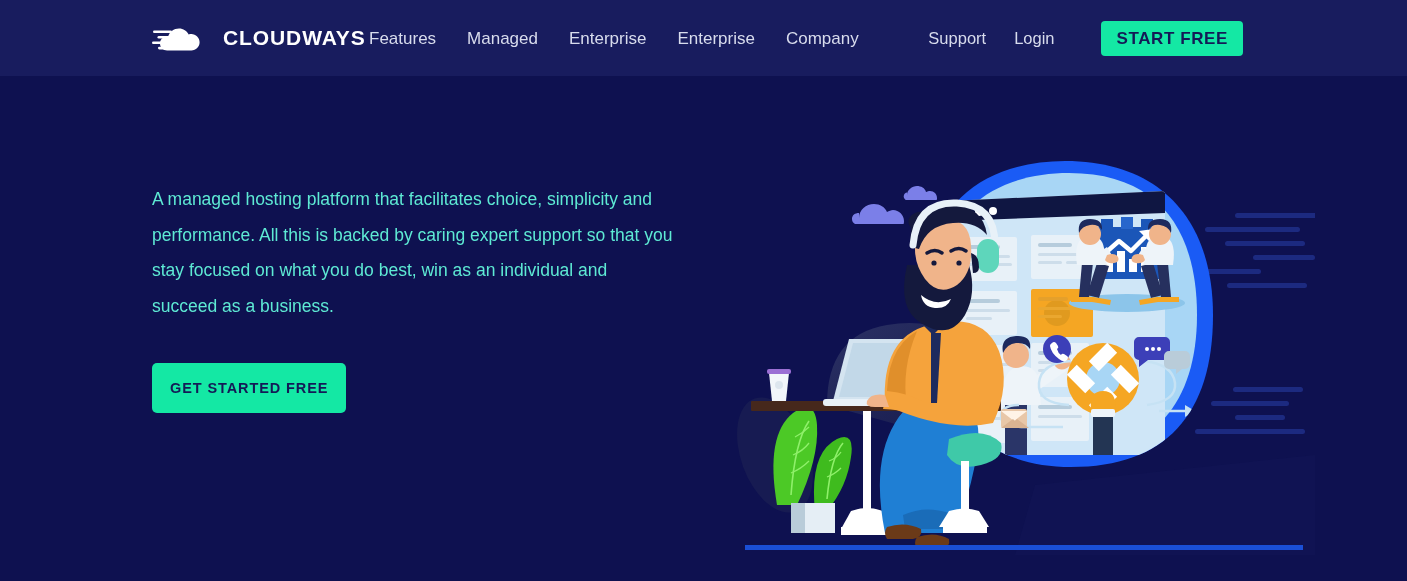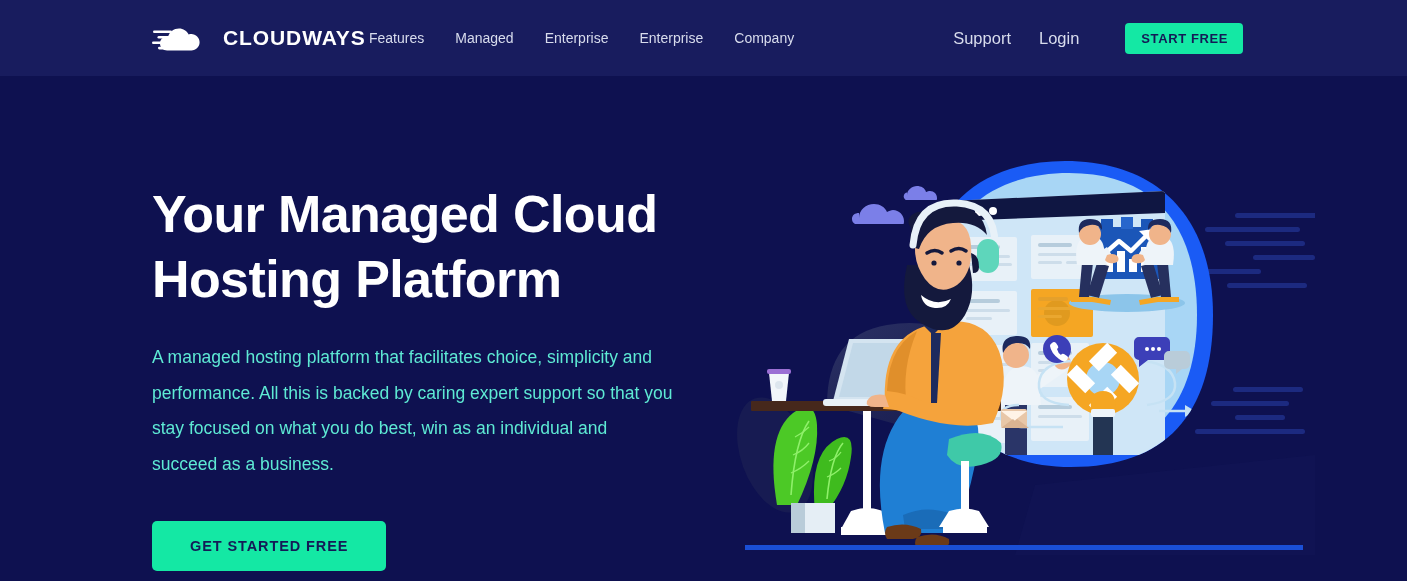--- a/index.html
+++ b/index.html
@@ -45,21 +45,21 @@
 
   .main-nav {
     position: absolute;
     left: 369px;
     display: flex;
     align-items: center;
     gap: 31px;
   }
   .nav-link {
     color: #d8dced;
-    font-size: 14px;
+    font-size: 17px;
     text-decoration: none;
     white-space: nowrap;
     line-height: 1;
   }
 
   .header-right {
     position: absolute;
     right: 164px;
     display: flex;
     align-items: center;
@@ -73,21 +73,21 @@
     line-height: 1;
   }
   .util-link.support { margin-right: 24px; }
   .util-link.login { margin-right: 42px; }
   .btn-start-free {
     background: #14e8a4;
     color: #141a56;
     border: none;
     border-radius: 4px;
     font-family: "Liberation Sans", sans-serif;
-    font-size: 13px;
+    font-size: 17px;
     font-weight: bold;
     letter-spacing: 0.6px;
     padding: 9px 15px 9px 16px;
     cursor: pointer;
     white-space: nowrap;
     line-height: 1;
   }
 
   
   .hero-copy {
@@ -116,21 +116,21 @@
   .btn-get-started {
     display: inline-block;
     background: #14e8a4;
     color: #141a56;
     border: none;
     border-radius: 5px;
     font-family: "Liberation Sans", sans-serif;
     font-size: 14.5px;
     font-weight: bold;
     letter-spacing: 0.9px;
-    padding: 18px 38px;
+    padding: 18px 18px;
     cursor: pointer;
     line-height: 1;
   }
 
   
   .hero-art {
     position: absolute;
     left: 735px;
     top: 155px;
     width: 580px;
@@ -166,22 +166,20 @@
   </nav>
 
   <div class="header-right">
     <a class="util-link support" href="#">Support</a>
     <a class="util-link login" href="#">Login</a>
     <button class="btn-start-free">START FREE</button>
   </div>
 </header>
 
 <section class="hero-copy">
-  <h1 class="hero-title">Your Managed Cloud
-Hosting Platform</h1>
   <p class="hero-sub">A managed hosting platform that facilitates choice, simplicity and performance. All this is backed by caring expert support so that you stay focused on what you do best, win as an individual and succeed as a business.</p>
   <button class="btn-get-started">GET STARTED FREE</button>
 </section>
 
 <figure class="hero-art">
   <svg viewBox="0 0 580 420" xmlns="http://www.w3.org/2000/svg">
     <defs>
       <clipPath id="bubbleClip">
         <path d="M196 118 C196 40 262 6 330 6 C430 6 478 70 478 160 C478 260 430 312 336 312 C250 312 196 258 196 178 Z"></path>
       </clipPath>

